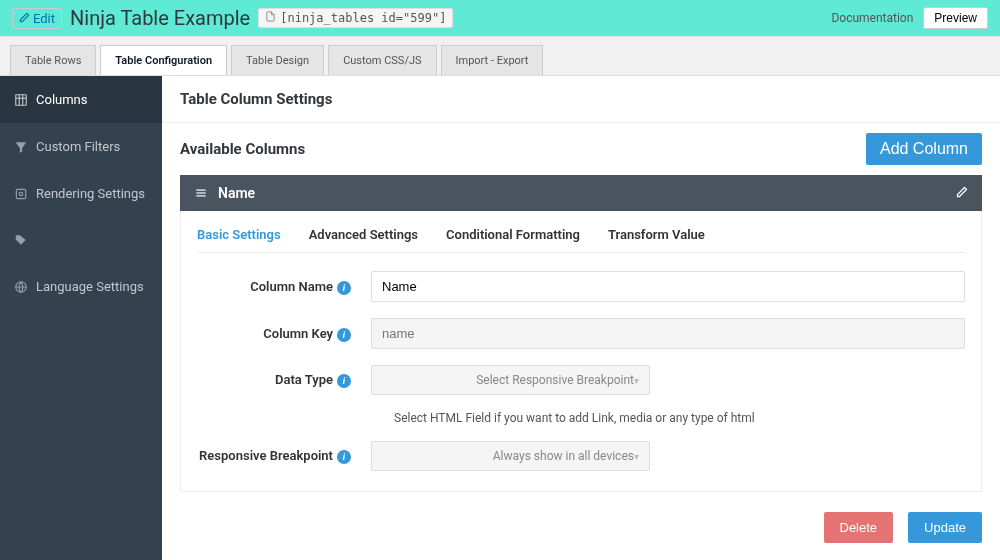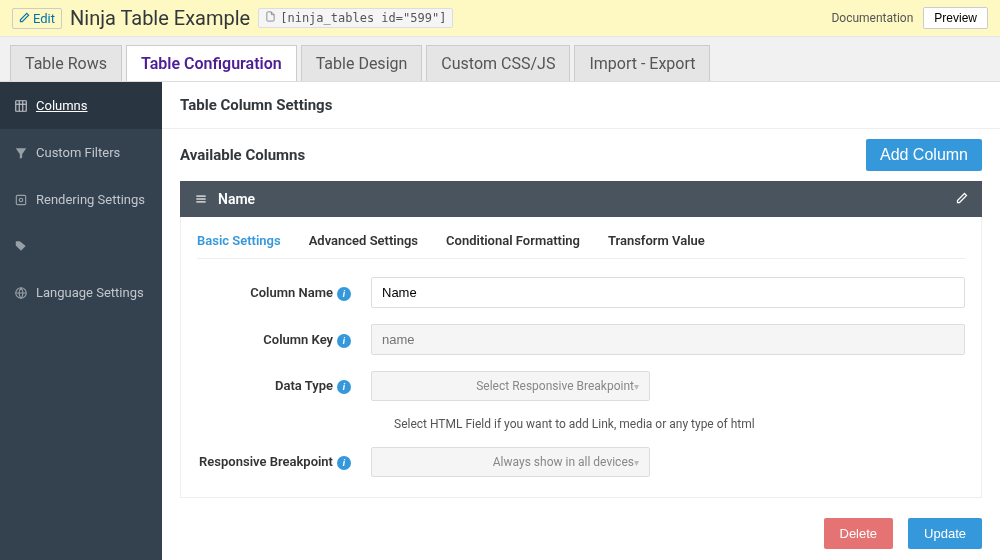--- a/index.html
+++ b/index.html
@@ -1,30 +1,30 @@
 <!DOCTYPE html>
 <html><head>
 <meta charset="utf-8">
 <style>
   * { box-sizing: border-box; margin: 0; padding: 0; }
   body { font-family: -apple-system, BlinkMacSystemFont, "Segoe UI", Roboto, Arial, sans-serif; font-size: 13px; color: #32373c; background: #f1f1f1; }
-  .topbar { display: flex; align-items: center; padding: 6px 12px; background: #fef9c3; border-bottom: 1px solid #e5e5e5; }
+  .topbar { display: flex; align-items: center; padding: 6px 12px; background: #5eead4; border-bottom: 1px solid #e5e5e5; }
   .edit-link { color: #0073aa; font-size: 13px; display: inline-flex; align-items: center; gap: 3px; border: 1px solid #ccc; padding: 2px 6px; border-radius: 2px; cursor: pointer; }
   .title { font-size: 20px; font-weight: 400; margin-left: 8px; }
   .shortcode { display: inline-flex; align-items: center; gap: 4px; margin-left: 8px; font-family: monospace; font-size: 12px; background: #f5f5f5; border: 1px solid #ddd; padding: 2px 6px; border-radius: 2px; color: #555; }
   .topbar-spacer { flex: 1; }
   .doc-link { color: #555; font-size: 12px; margin-right: 10px; cursor: pointer; }
   .preview-btn { border: 1px solid #ccc; background: #fff; font-size: 12px; padding: 3px 10px; border-radius: 2px; cursor: pointer; }
   .tabs-row { background: #f1f1f1; padding: 8px 10px 0 10px; border-bottom: 1px solid #ddd; display: flex; gap: 4px; }
-  .tab { background: #e5e5e5; border: 1px solid #ccc; border-bottom: none; padding: 8px 14px; font-size: 16px; color: #555; cursor: pointer; }
-  .tab.active { background: #fff; font-weight: 600; color: #4c1d95; }
+  .tab { background: #e5e5e5; border: 1px solid #ccc; border-bottom: none; padding: 8px 14px; font-size: 11px; color: #555; cursor: pointer; }
+  .tab.active { background: #fff; font-weight: 600; color: #0f172a; }
   .layout { display: flex; }
   .sidebar { width: 162px; background: #34414f; min-height: 480px; }
   .side-item { display: flex; align-items: center; gap: 8px; padding: 16px 14px; color: #c1c7cd; font-size: 13px; cursor: pointer; }
-  .side-item.active { background: #2a3542; color: #fff; text-decoration: underline; }
+  .side-item.active { background: #2a3542; color: #fff; }
   .side-icon { width: 14px; height: 14px; opacity: 0.7; display: inline-flex; align-items: center; justify-content: center; }
   .main { flex: 1; background: #fff; padding: 14px 18px 30px 18px; }
   .section-title { font-weight: 700; font-size: 15px; margin-bottom: 14px; }
   .avail-row { display: flex; align-items: center; justify-content: space-between; margin-bottom: 10px; }
   .avail-title { font-weight: 700; font-size: 15px; }
   .add-col-btn { background: #3498db; color: #fff; border: none; padding: 7px 14px; font-size: 16px; cursor: pointer; border-radius: 2px; }
   .divider { border: none; border-top: 1px solid #eee; margin: 0 -18px 10px -18px; }
   .col-header { background: #4a545e; color: #fff; display: flex; align-items: center; padding: 10px 14px; font-size: 14px; font-weight: 600; }
   .drag-icon { margin-right: 10px; display: inline-flex; }
   .col-header-spacer { flex: 1; }

